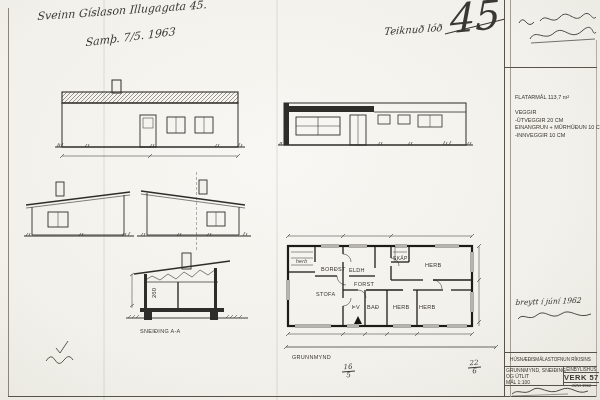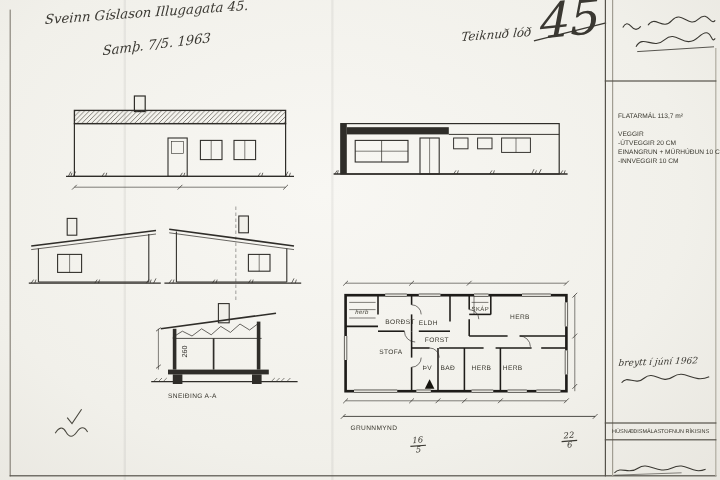--- a/index.html
+++ b/index.html
@@ -304,19 +304,31 @@
 
   <span class="hw" style="left:516px;top:298px;font-size:7.5px;transform:rotate(-2deg) skewX(-8deg);">breytt í júní 1962</span>
   <svg class="drw" style="left:515px;top:309px;" width="80" height="16" viewBox="0 0 80 16">
     <path d="M3,10 C8,3 14,13 22,6 S36,12 46,5 S62,11 76,5" fill="none" stroke="#3a3832" stroke-width="0.9"></path>
   </svg>
 
   <div class="abs" style="left:504px;top:352px;width:93px;height:45px;border-top:1px solid #56534b;">
     <div class="abs" style="left:0;top:0;width:93px;height:13px;border-bottom:1px solid #56534b;display:flex;align-items:center;justify-content:center;">
       <span class="tt" style="position:static;font-size:4.6px;letter-spacing:0;">HÚSNÆÐISMÁLASTOFNUN RÍKISINS</span>
     </div>
+    <div class="abs" style="left:0;top:14px;width:93px;height:18px;border-bottom:1px solid #56534b;display:flex;">
+      <div style="width:55px;border-right:1px solid #56534b;padding:1px 2px;">
+        <div class="tt tb-cell" style="position:static;">GRUNNMYND, SNEIÐING</div>
+        <div class="tt tb-cell" style="position:static;">OG ÚTLIT</div>
+        <div class="tt tb-cell" style="position:static;">MÁL 1:100</div>
+      </div>
+      <div style="flex:1;text-align:center;">
+        <div class="tt" style="position:static;font-size:4.6px;letter-spacing:0;">EINBÝLISHÚS</div>
+        <div class="tt" style="position:static;font-size:7.5px;font-weight:bold;border-top:1px solid #56534b;border-bottom:1px solid #56534b;letter-spacing:.5px;">VERK 57</div>
+        <div class="tt" style="position:static;font-size:4.2px;letter-spacing:0;">JÚNÍ 1962</div>
+      </div>
+    </div>
     <svg style="position:absolute;left:4px;top:33px;overflow:visible;" width="85" height="12" viewBox="0 0 85 12">
       <path d="M4,8 C10,2 16,10 24,4 S40,10 52,4 S68,10 80,5" fill="none" stroke="#3a3832" stroke-width="0.9"></path>
       <path d="M4,10 L60,8" fill="none" stroke="#3a3832" stroke-width="0.5"></path>
     </svg>
   </div>
 
 </div>
 
 </body></html>

